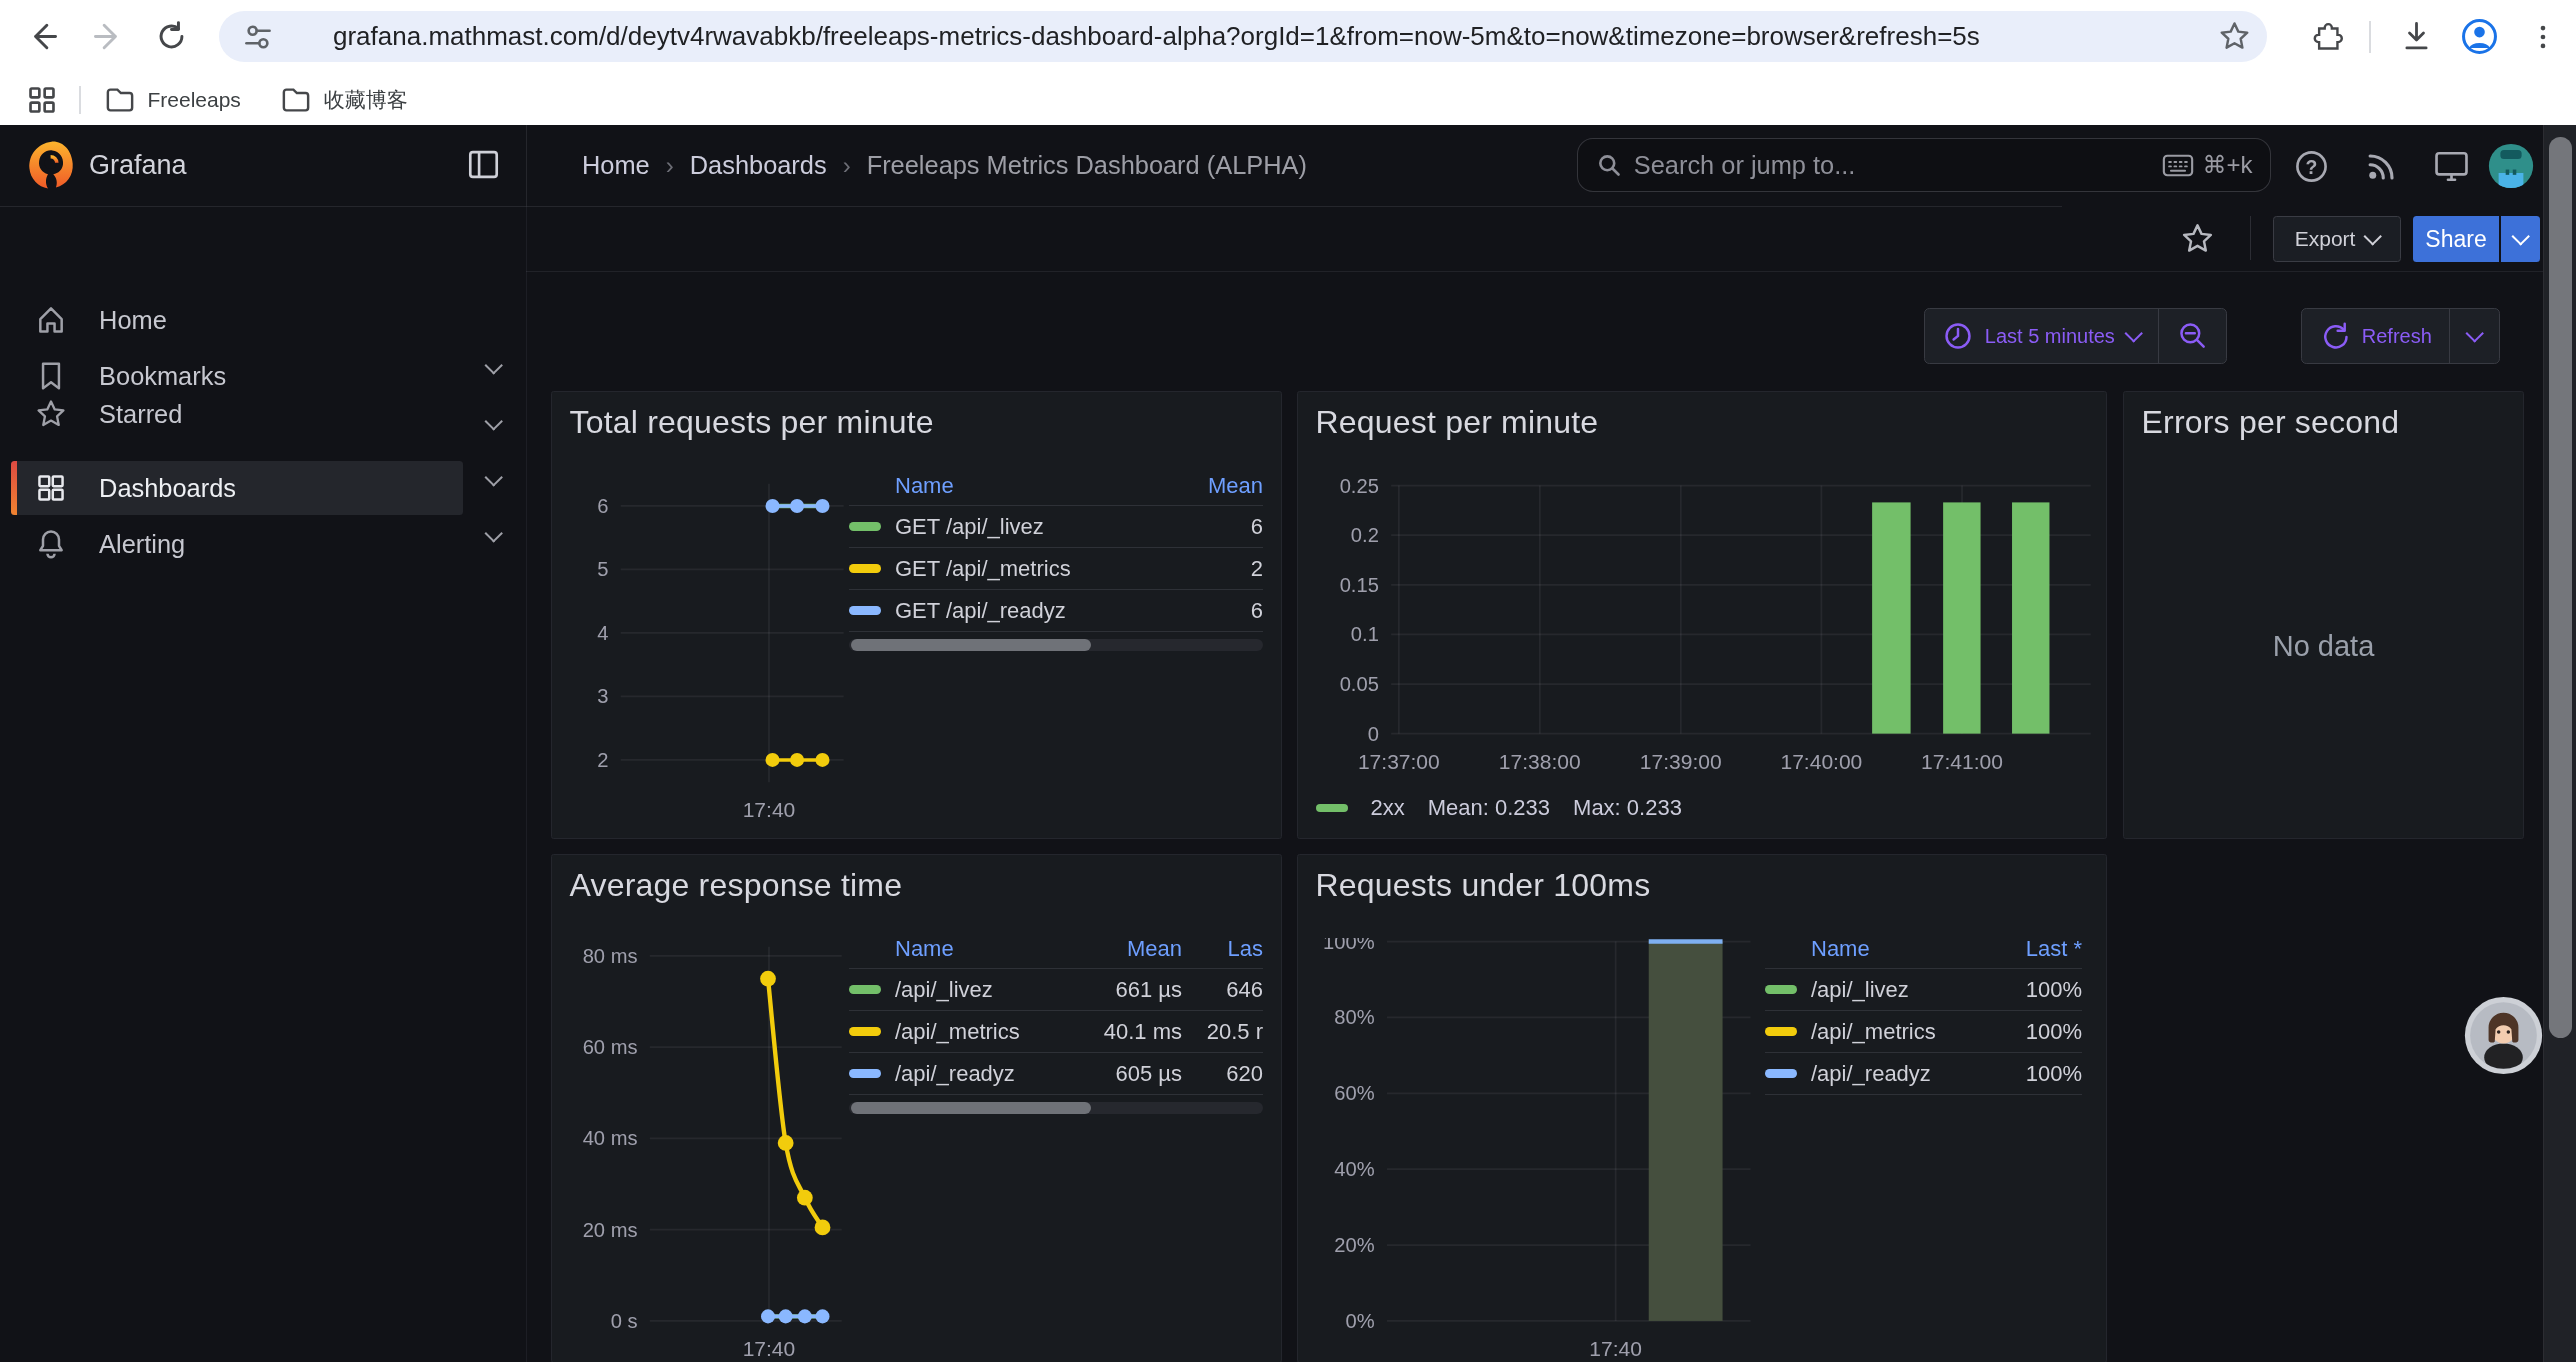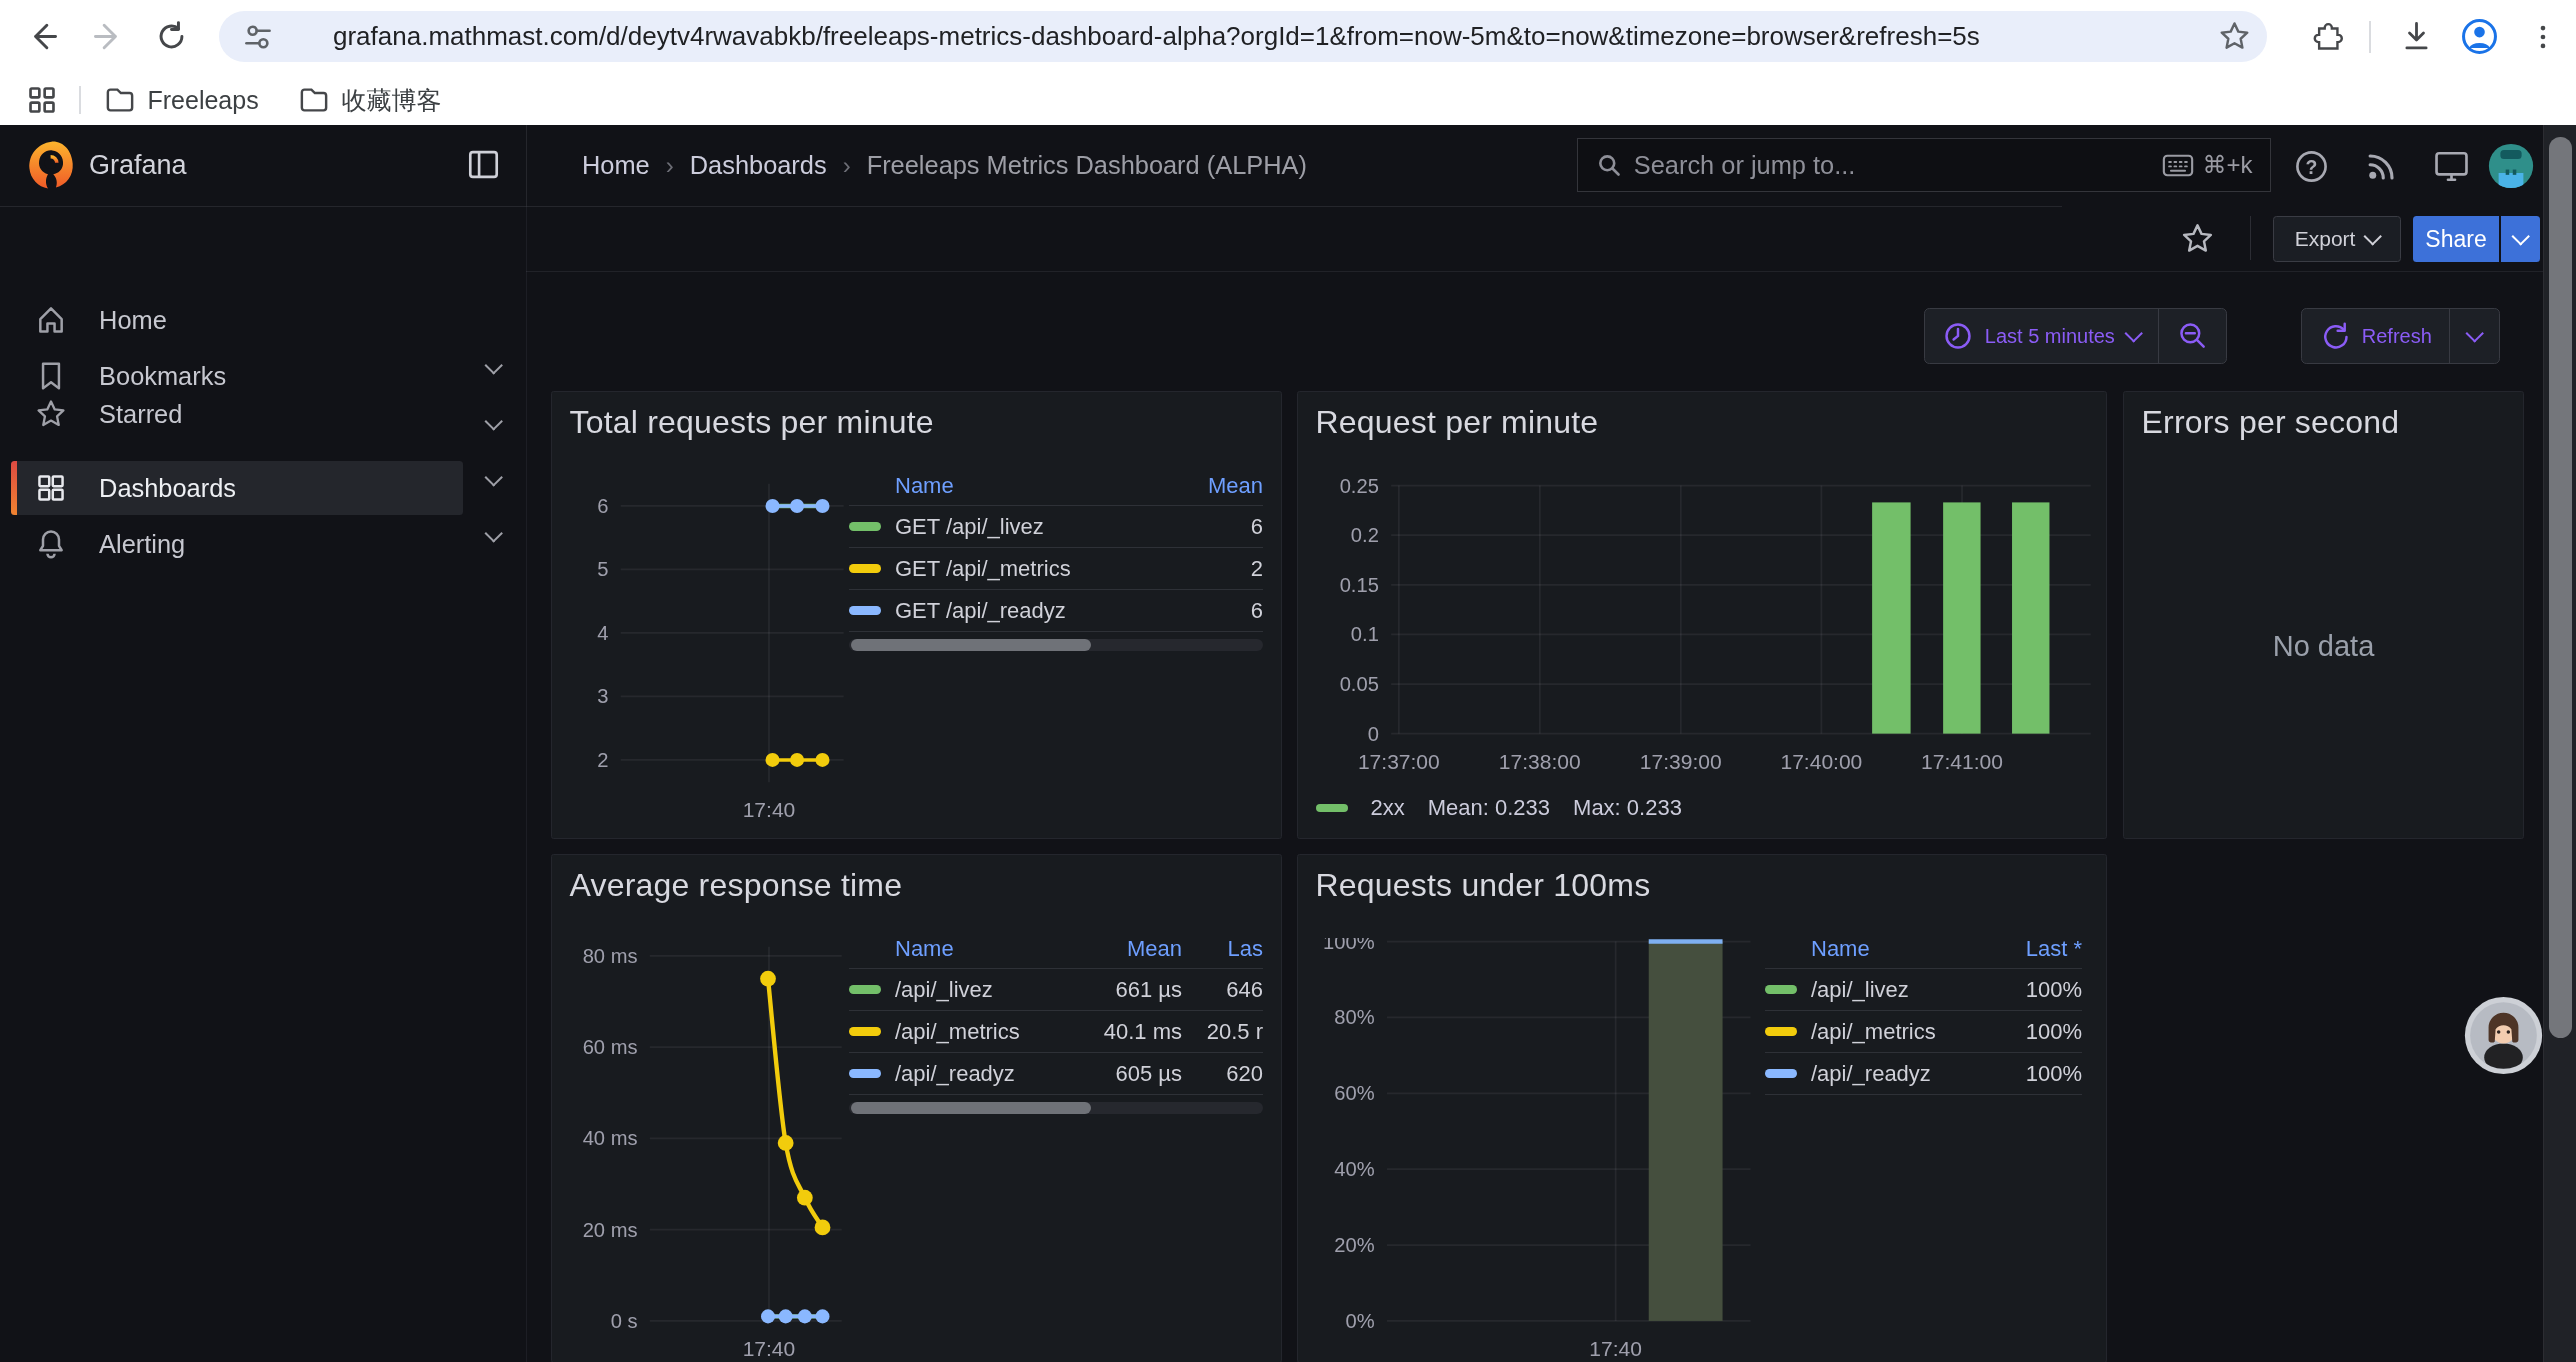--- a/index.html
+++ b/index.html
@@ -8,33 +8,33 @@
   .abs{position:absolute;}
   svg{display:block;}
 
   
   #chrome-toolbar{position:absolute;left:0;top:0;width:2576px;height:74px;background:#ffffff;}
   .nav-btn{position:absolute;top:12.3px;width:49px;height:49px;border-radius:24.6px;display:flex;align-items:center;justify-content:center;color:#45474a;}
   #omnibox{position:absolute;left:219px;top:11.4px;width:2048px;height:51px;border-radius:25.4px;background:#e9eefa;display:flex;align-items:center;gap:43px;}
   #omnibox .url{font-size:26px;color:#202124;white-space:nowrap;overflow:hidden;}
   .tb-icon{position:absolute;top:12.3px;width:49px;height:49px;display:flex;align-items:center;justify-content:center;color:#5f6368;}
   #bookmarks-bar{position:absolute;left:0;top:74px;width:2576px;height:52px;background:#ffffff;border-bottom:0.9px solid #e4e6ea;display:flex;align-items:center;}
-  .bm-item{display:flex;align-items:center;gap:12.3px;color:#3c4043;font-size:25px;padding:5.3px 12.3px;border-radius:16px;}
+  .bm-item{display:flex;align-items:center;gap:12.3px;color:#3c4043;font-size:21px;padding:5.3px 12.3px;border-radius:16px;}
   .bm-sep{width:1.8px;height:28px;background:#dadce0;margin:0 12.3px;}
 
   
   #app{position:absolute;left:0;top:125px;width:2576px;height:1237px;background:#111217;color:#ccccdc;}
   #gnav{position:absolute;left:0;top:0;width:2062px;height:81px;border-bottom:0.9px solid rgba(204,204,220,0.11);}
   #gnav-divider{position:absolute;left:526px;top:0;width:0.9px;height:81px;background:rgba(204,204,220,0.11);}
   #brand{position:absolute;left:89px;top:0;height:81px;display:flex;align-items:center;font-size:27px;color:#d3d4dc;}
   #breadcrumb{position:absolute;left:582px;top:0;height:81px;display:flex;align-items:center;gap:16px;font-size:25.4px;}
   .crumb{color:#ccccdc;}
   .crumb.current{color:#9d9ea6;}
   .crumb-sep{color:#6d6e76;font-size:24px;}
-  #gsearch{position:absolute;left:1577px;top:13px;width:694px;height:54px;background:#0e0f13;border:0.9px solid rgba(204,204,220,0.20);border-radius:0;display:flex;align-items:center;padding:0 17.5px;box-sizing:border-box;gap:12.3px;}
+  #gsearch{position:absolute;left:1577px;top:13px;width:694px;height:54px;background:#0e0f13;border:0.9px solid rgba(204,204,220,0.20);border-radius:16px;display:flex;align-items:center;padding:0 17.5px;box-sizing:border-box;gap:12.3px;}
   #gsearch .ph{color:#8e8f98;font-size:25.4px;flex:1;}
   #gsearch .kbd{display:flex;align-items:center;gap:8.8px;color:#9a9ba3;font-size:24px;}
   .gnav-icon{position:absolute;top:21px;width:40px;height:40px;display:flex;align-items:center;justify-content:center;color:#a8a9b2;}
 
   
   #sidebar{position:absolute;left:0;top:81px;width:526px;height:1156px;border-right:0.9px solid rgba(204,204,220,0.07);}
   .side-item{position:absolute;left:10.5px;width:452px;height:54px;display:flex;align-items:center;color:#c7c8d0;border-radius:3.5px;}
   .side-item .s-icon{width:32px;height:32px;margin-left:24.6px;display:flex;align-items:center;justify-content:center;color:#9fa0a8;}
   .side-item .s-label{margin-left:32px;font-size:25.4px;}
   .side-item.active{background:#24262c;color:#eef0f4;}

